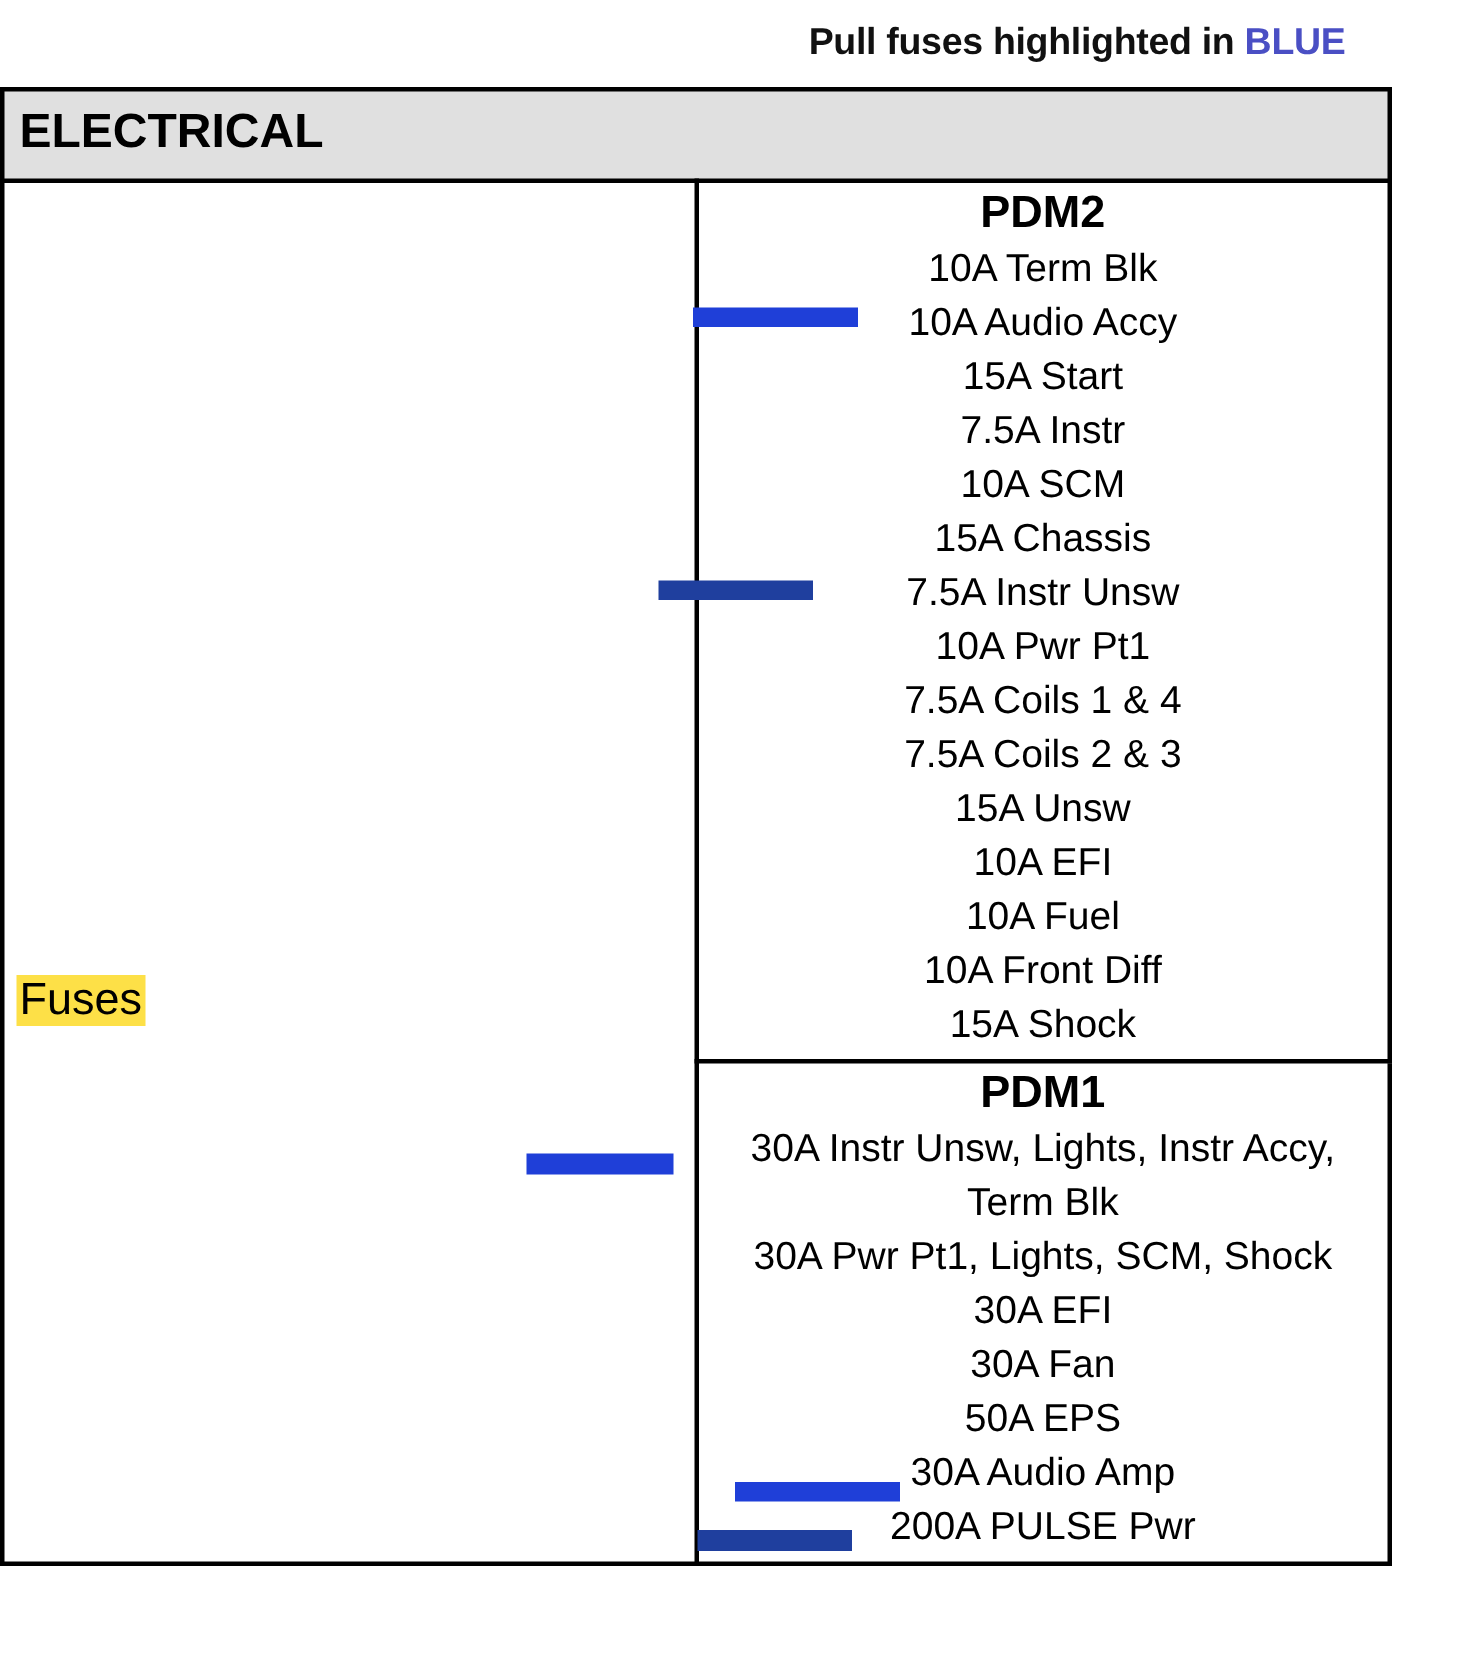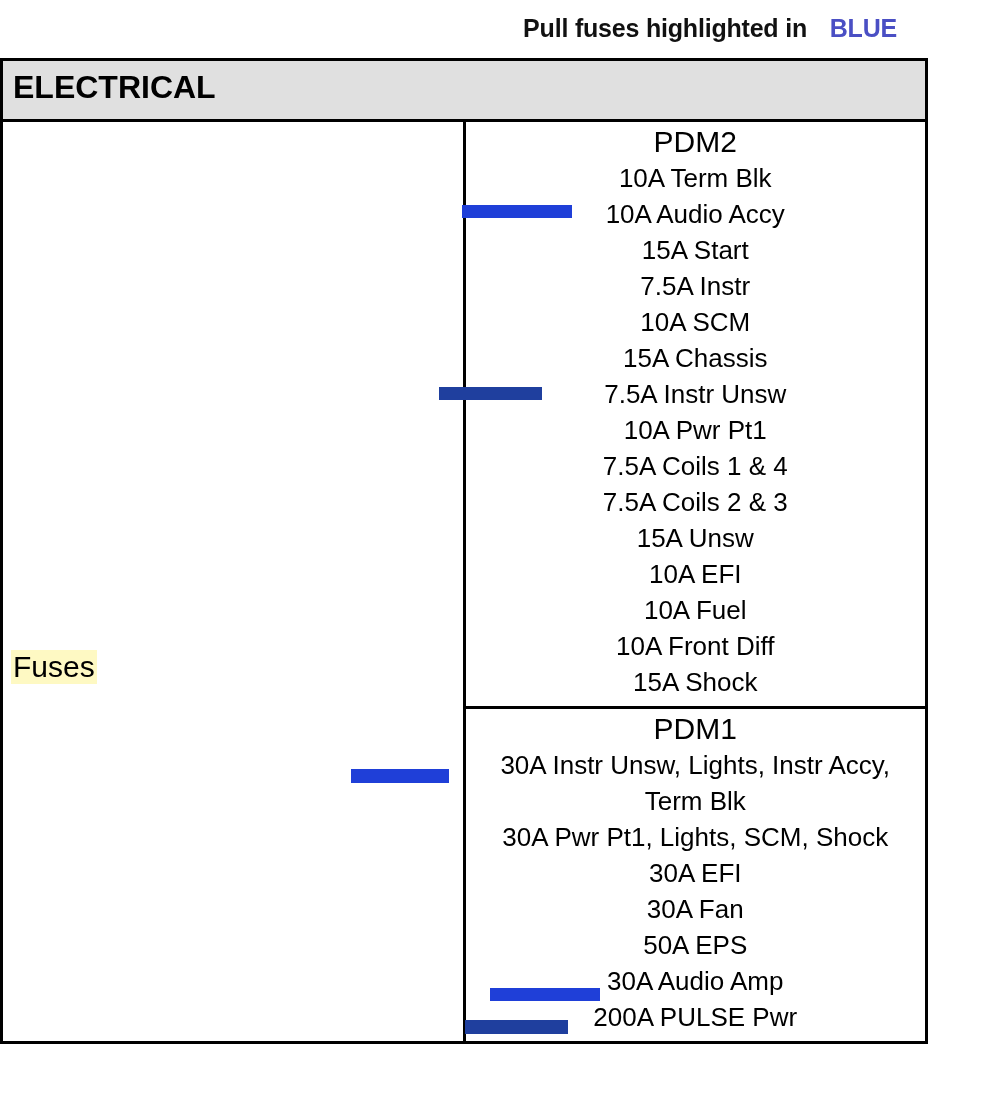--- a/index.html
+++ b/index.html
@@ -24,21 +24,20 @@
     width: 897px;
     text-align: right;
     font-size: 25px;
     font-weight: bold;
     color: #111111;
     letter-spacing: -0.2px;
     white-space: nowrap;
   }
   #instruction-banner .blue-word {
     color: #4a4fc4;
-    margin-left: 16px;
   }
 
   
   #fuse-table {
     position: absolute;
     left: 0;
     top: 58px;
     width: 928px;
     border-collapse: collapse;
     table-layout: fixed;
@@ -66,34 +65,34 @@
   .row-label-cell {
     width: 433px;
     position: relative;
   }
   .row-label-text {
     position: absolute;
     left: 8px;
     top: 528px;
     font-size: 30px;
     color: #000000;
-    background: #fef9c3;
+    background: #fde047;
     line-height: 34px;
     padding: 0 2px;
   }
 
   
   .group-cell {
     position: relative;
     text-align: center;
     padding: 2px 6px 6px 6px !important;
   }
   .group-title {
     font-size: 30px;
-    font-weight: normal;
+    font-weight: bold;
     color: #000000;
     line-height: 36px;
   }
   .fuse-line {
     font-size: 26px;
     color: #000000;
     line-height: 36px;
     white-space: pre-wrap;
   }
 

